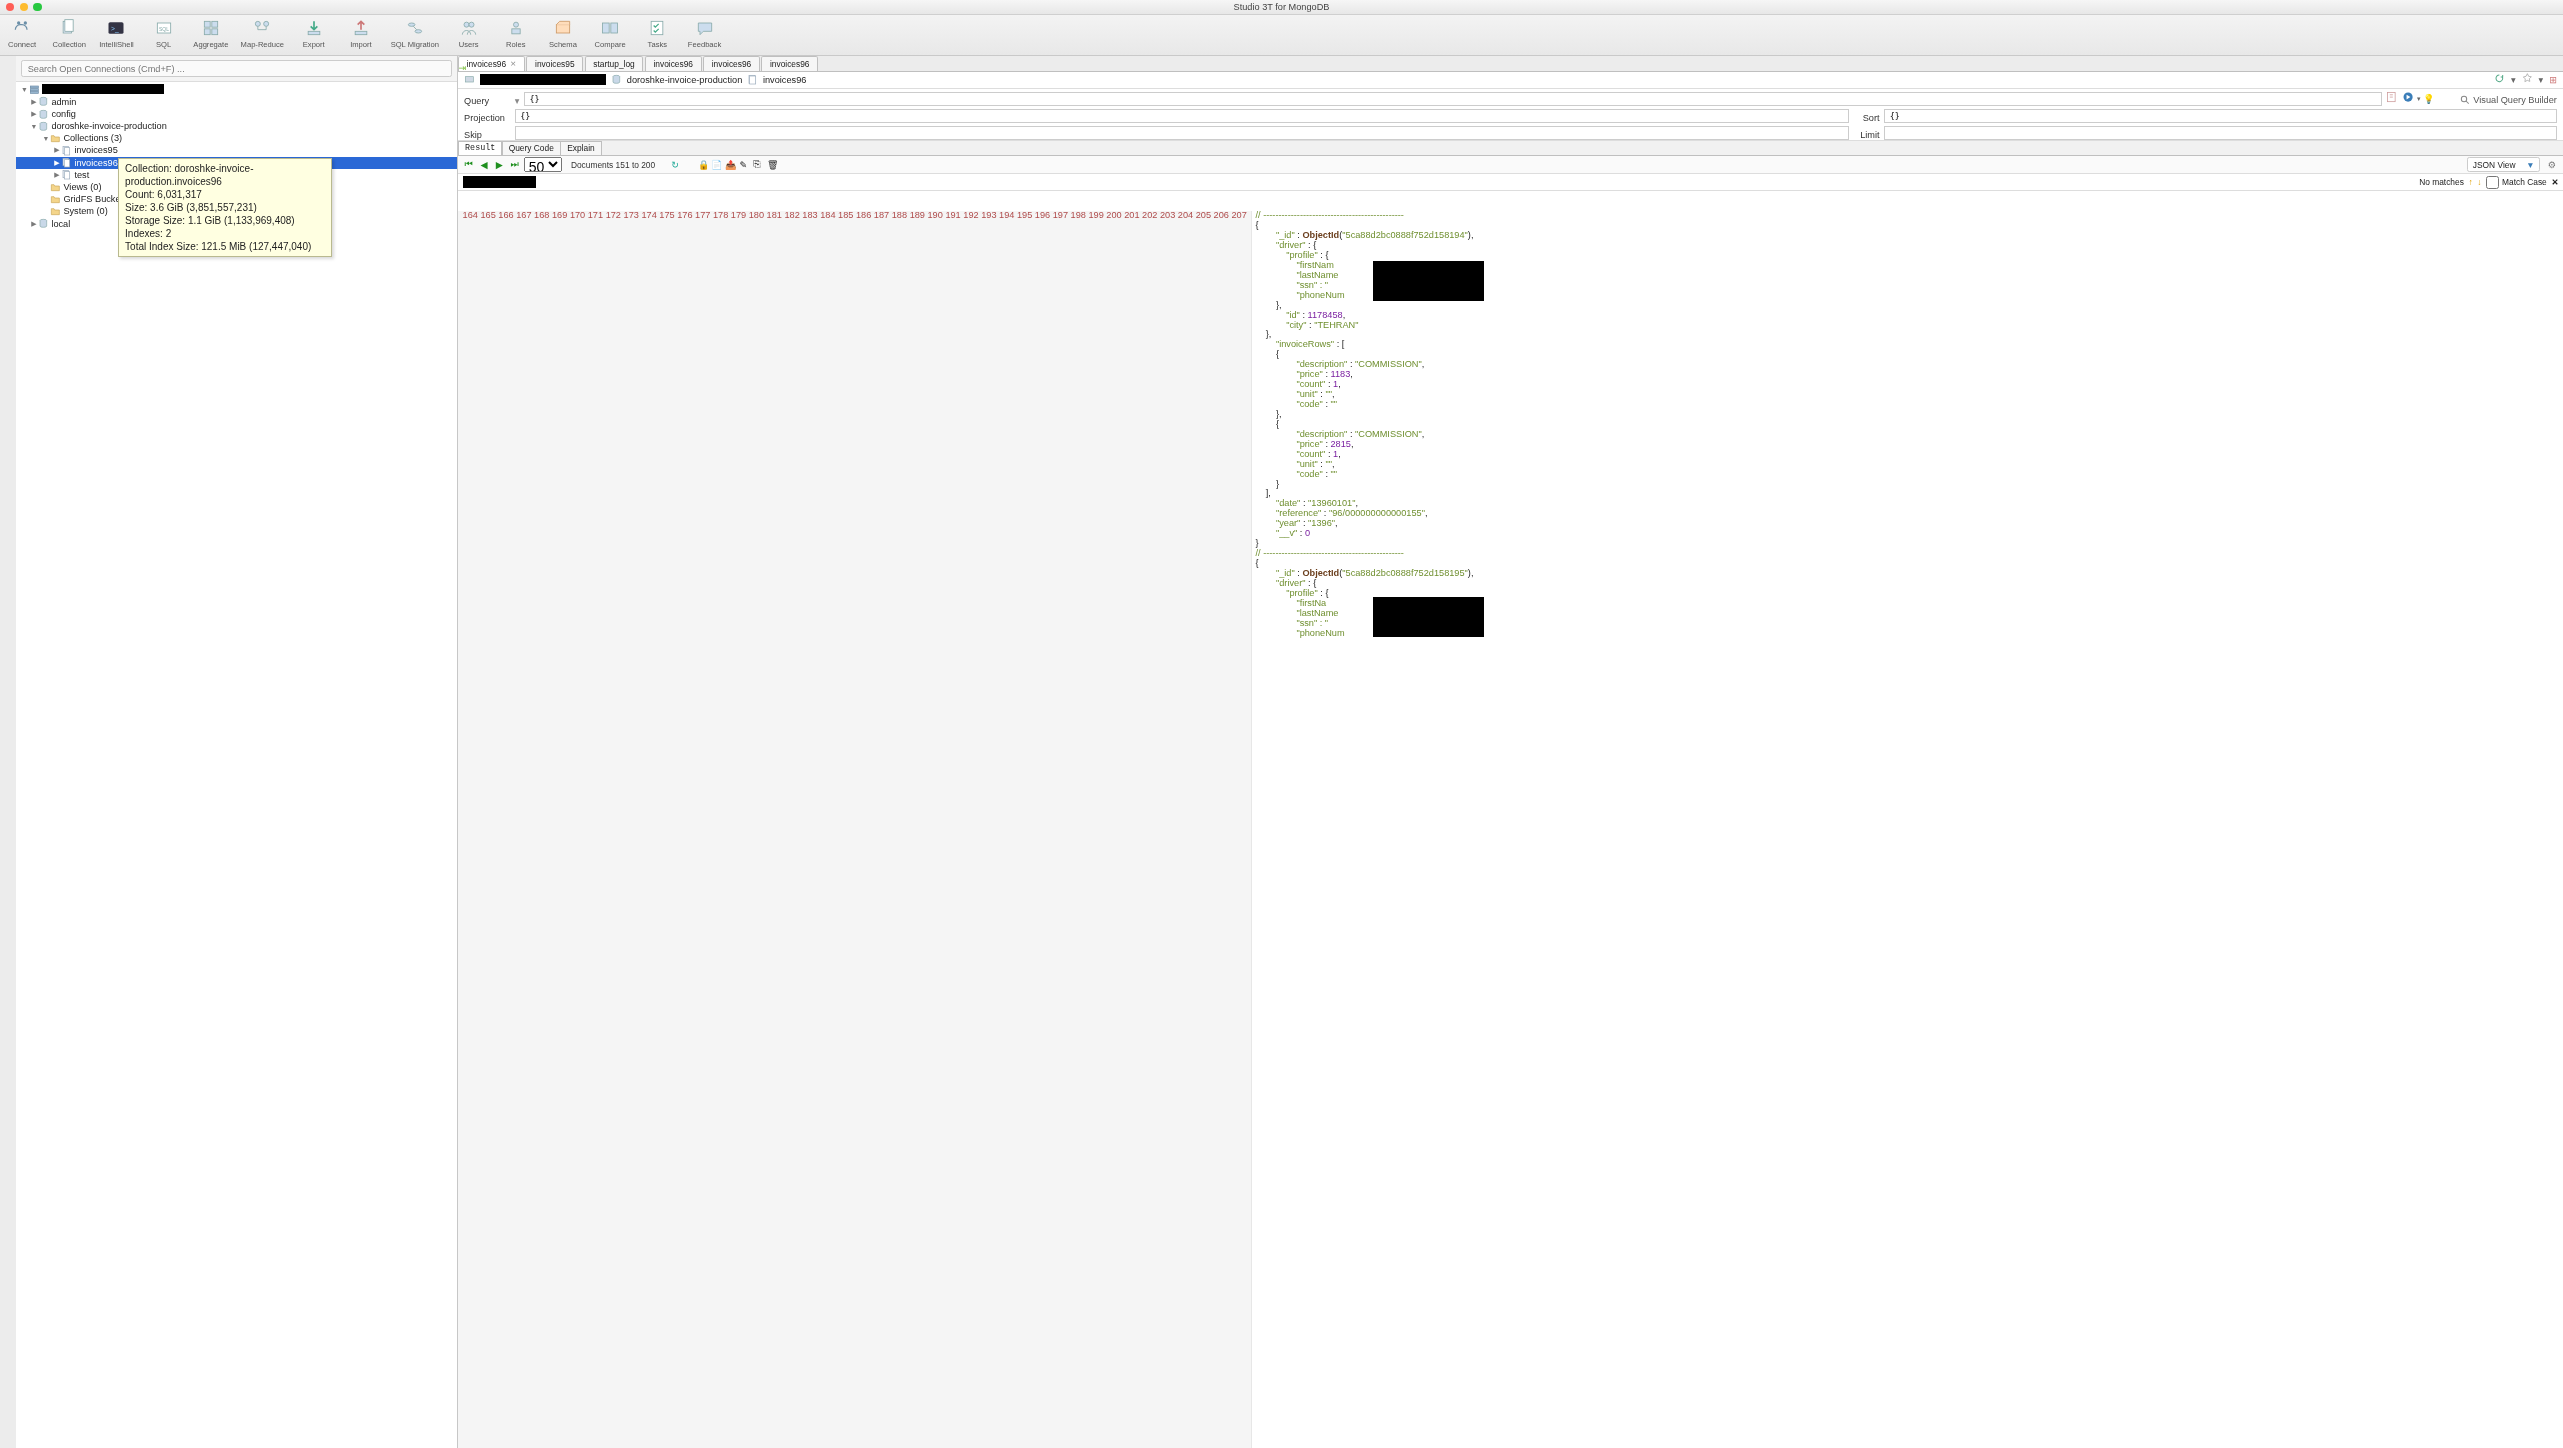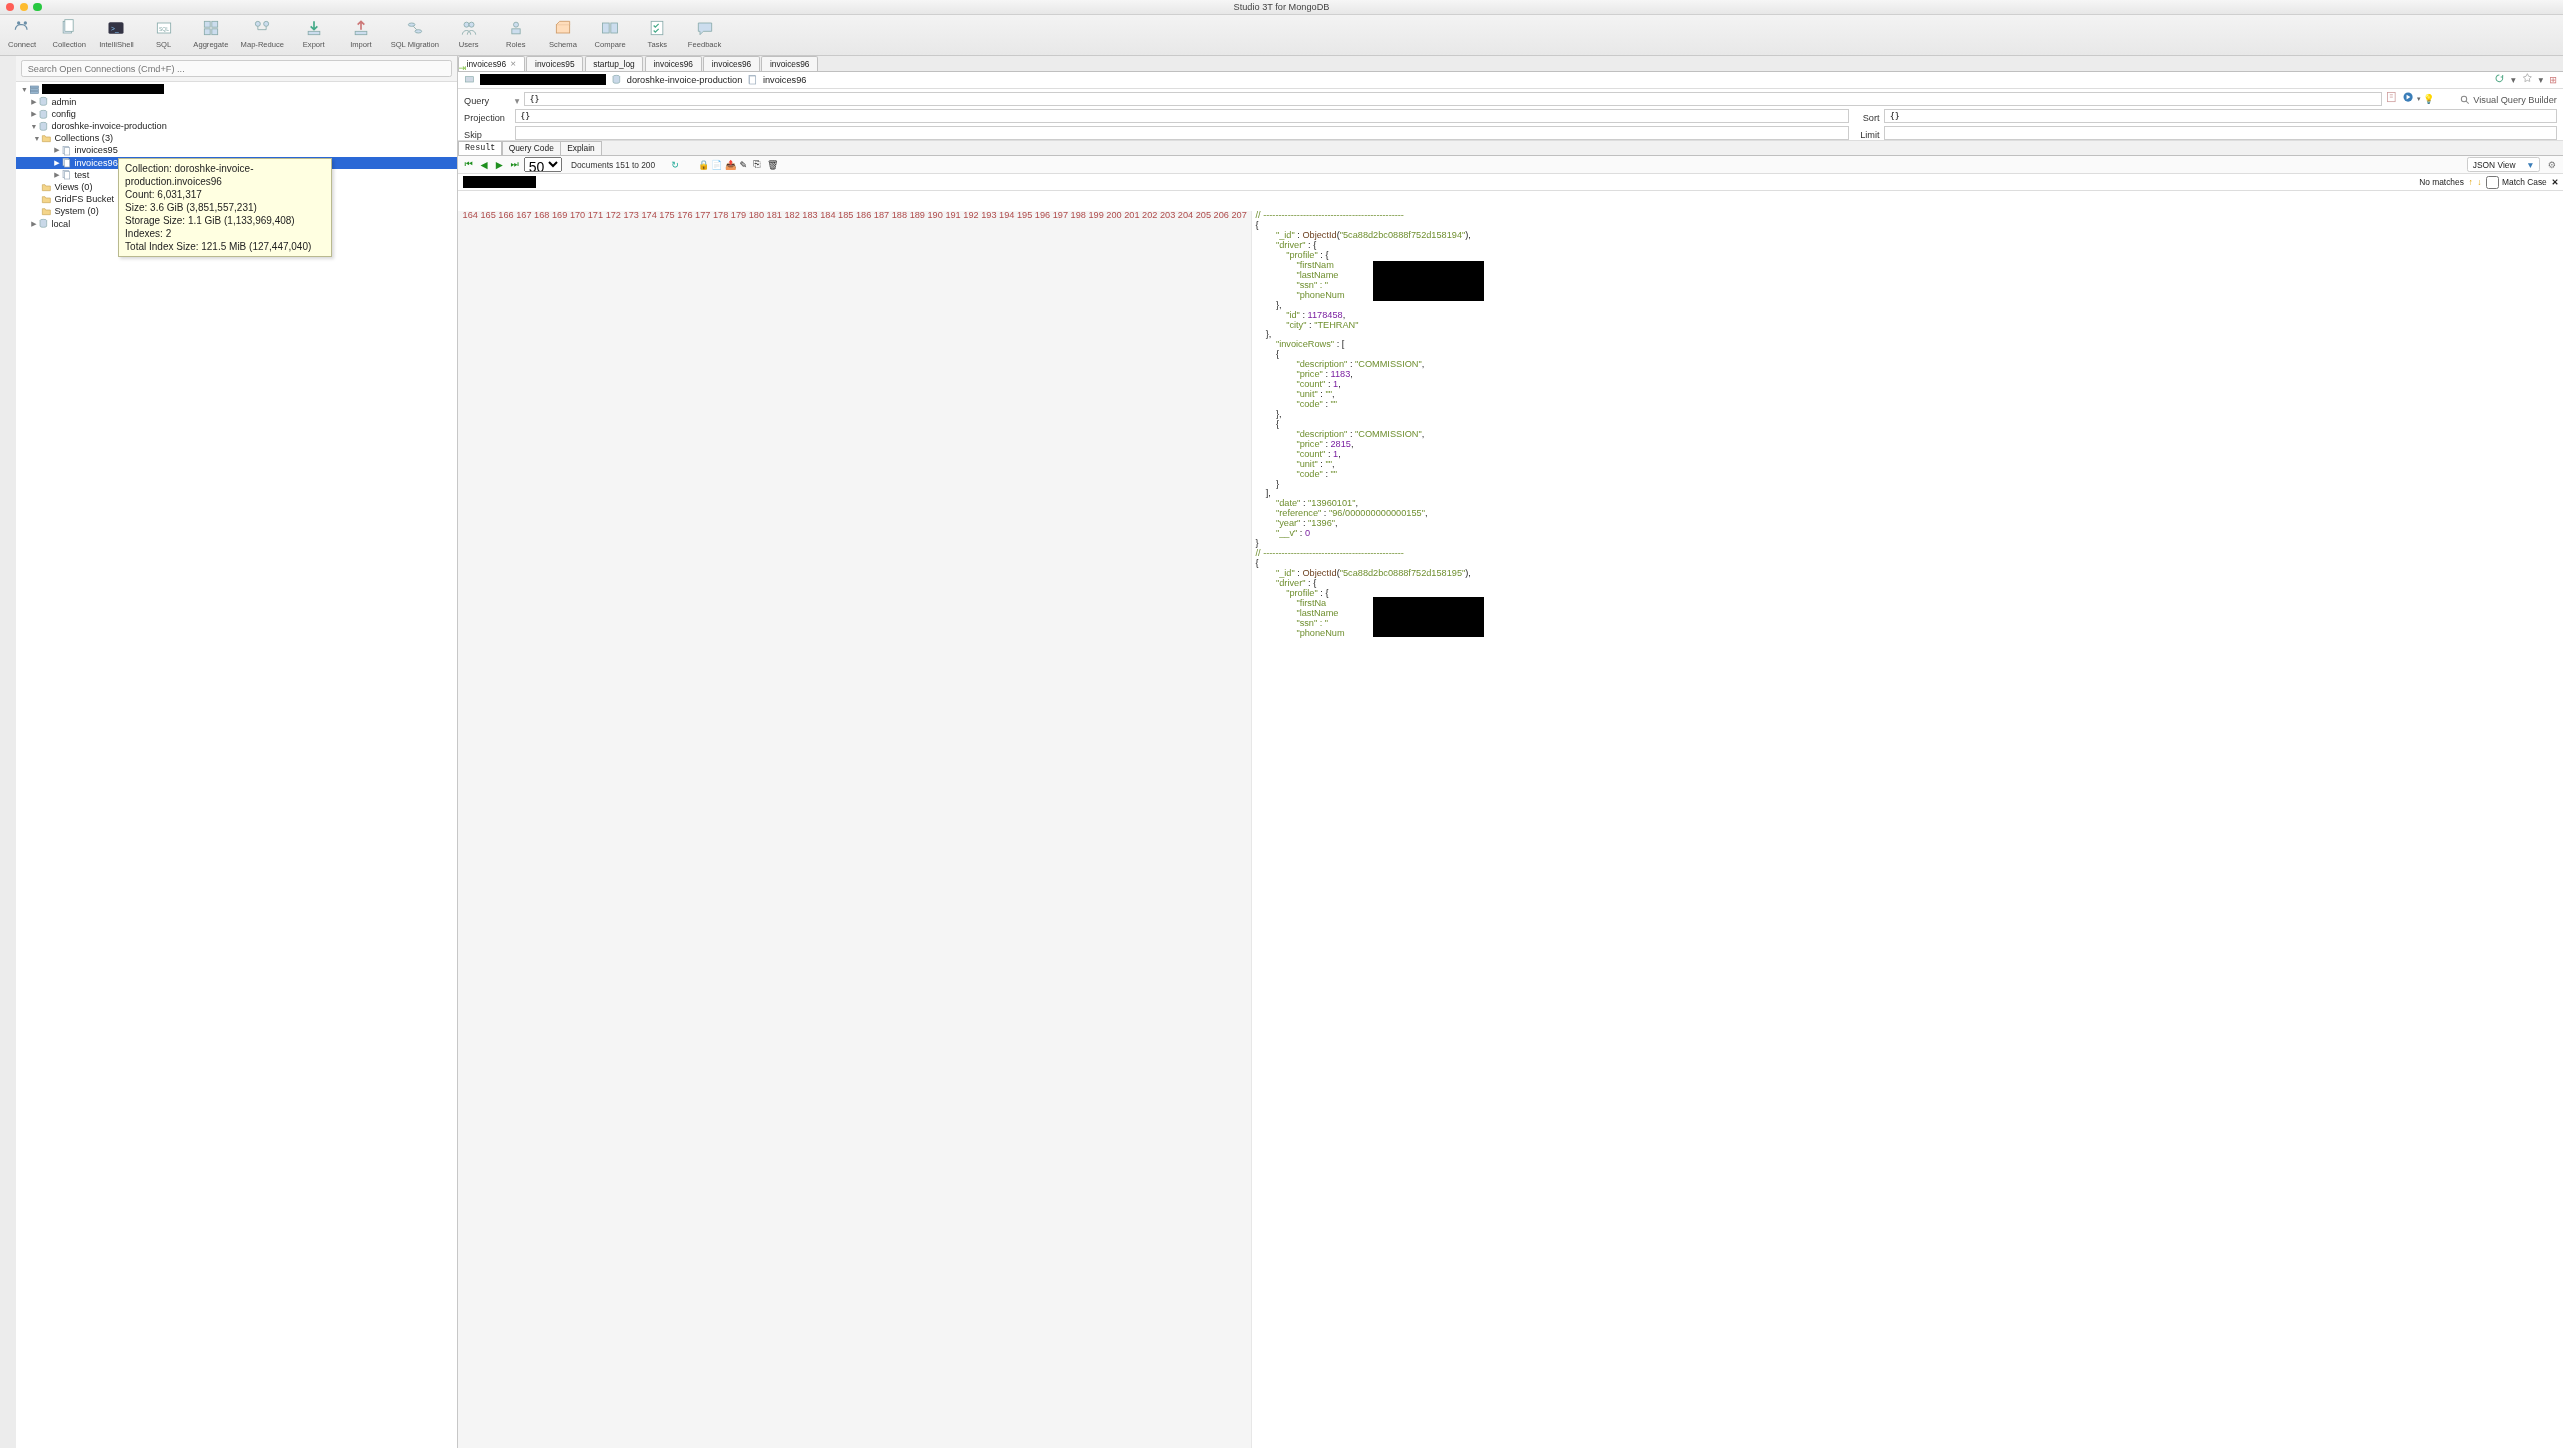--- a/index.html
+++ b/index.html
@@ -27,21 +27,21 @@
 .search-row { padding:3.8px 4.6px; border-bottom:0.8px solid #ddd; background:#f4f4f4; position:relative; display:flex; align-items:center; }
 .search-row input { flex:1; height:17px; border:0.8px solid #ccc; border-radius:2.3px; padding:0 6.1px; font-size:9.2px; background:#fafafa; color:#888; }
 .split-handle { position:absolute; right:-7.6px; top:5.3px; width:6.1px; height:7.6px; color:#7cbf3f;}
 .tree { flex:1; overflow:auto; padding:1.5px 0; position:relative; font-size:9.2px; }
 .tree-row { display:flex; align-items:center; height:12.2px; padding-right:4.6px; cursor:pointer; white-space:nowrap; }
 .tree-row.sel { background:#2a68d6; color:#fff; }
 .toggle { width:7.6px; text-align:center; color:#7a7a7a; font-size:6.9px; margin-right:0.8px;}
 .tree-row.sel .toggle{color:#fff;}
 .tree-ico { width:10.7px; height:10.7px; margin-right:2.3px; display:inline-flex; align-items:center; justify-content:center;}
 .tree-ico svg{width:10.7px;height:10.7px;}
-.pad0{padding-left:4.6px}.pad1{padding-left:14px}.pad2{padding-left:17px}.pad3{padding-left:37px}
+.pad0{padding-left:4.6px}.pad1{padding-left:14px}.pad2{padding-left:26px}.pad3{padding-left:37px}
 .tooltip { position:absolute; left:102px; top:76px; width:214px; background:#ffffe1; border:0.8px solid #b9b98f; padding:3.1px 6.1px; font-size:10px; line-height:1.3; box-shadow:1.5px 1.5px 3.1px rgba(0,0,0,.15); z-index:50; }
 .redact { background:#000; display:inline-block; }
 
 
 .right { flex:1; display:flex; flex-direction:column; background:#fff; }
 .tabbar { height:15.3px; background:#ececec; display:flex; align-items:flex-end; border-bottom:0.8px solid #bfbfbf; }
 .tab { height:14.5px; padding:0 7.6px; display:flex; align-items:center; gap:3.8px; font-size:8.4px; border:0.8px solid #bfbfbf; border-bottom:none; background:#f6f6f6; margin-right:1.5px; border-radius:2.3px 2.3px 0 0; cursor:pointer;}
 .tab.active { background:#fff; }
 .tab .x { font-size:7.6px; color:#888;}
 .breadcrumb { height:17px; display:flex; align-items:center; gap:4.6px; padding:0 6.1px; border-bottom:0.8px solid #ddd; font-size:9.2px;}
@@ -70,21 +70,21 @@
 .result-tools .view-sel{border:0.8px solid #ccc;background:#fff;height:15.3px;padding:0 4.6px;font-size:8.4px;display:flex;align-items:center;border-radius:2.3px;}
 .findbar { height:17px; display:flex; align-items:center; padding:0 4.6px; gap:4.6px; border-bottom:0.8px solid #ddd; font-size:8.4px; background:#fff;}
 .findbar .redact{height:12.2px;width:73px;}
 .findbar .spacer{flex:1;}
 .findbar .chk{display:flex;gap:3.1px;align-items:center;}
 .findbar .close{font-weight:bold;cursor:pointer;}
 
 .code { flex:1; overflow:auto; font-family:Menlo,Consolas,monospace; font-size:9.2px; line-height:1.08; background:#fff; display:flex;margin-top:20px; }
 .gutter { background:#f5f5f5; color:#af4b4b; text-align:right; padding:0 4.6px; user-select:none; border-right:0.8px solid #e7e7e7; min-width:27.5px;}
 .codetext { padding:0 3.1px; white-space:pre; position:relative; flex:1;}
-.k-key{color:#6f8f2f;} .k-str{color:#6f8f2f;} .k-fn{color:#6b3f1e;font-weight:normal;} .k-num{color:#7a1fa0;} .k-pun{color:#222;} .k-cmt{color:#6f8f2f;}
+.k-key{color:#6f8f2f;} .k-str{color:#6f8f2f;} .k-fn{color:#6b3f1e;font-weight:bold;} .k-num{color:#7a1fa0;} .k-pun{color:#222;} .k-cmt{color:#6f8f2f;}
 .code-redact{position:absolute;background:#000;}
 </style>
 </head>
 <body>
 
 <div class="titlebar">
   <div class="traffic">
     <div class="dot red"></div>
     <div class="dot yellow"></div>
     <div class="dot green"></div>

